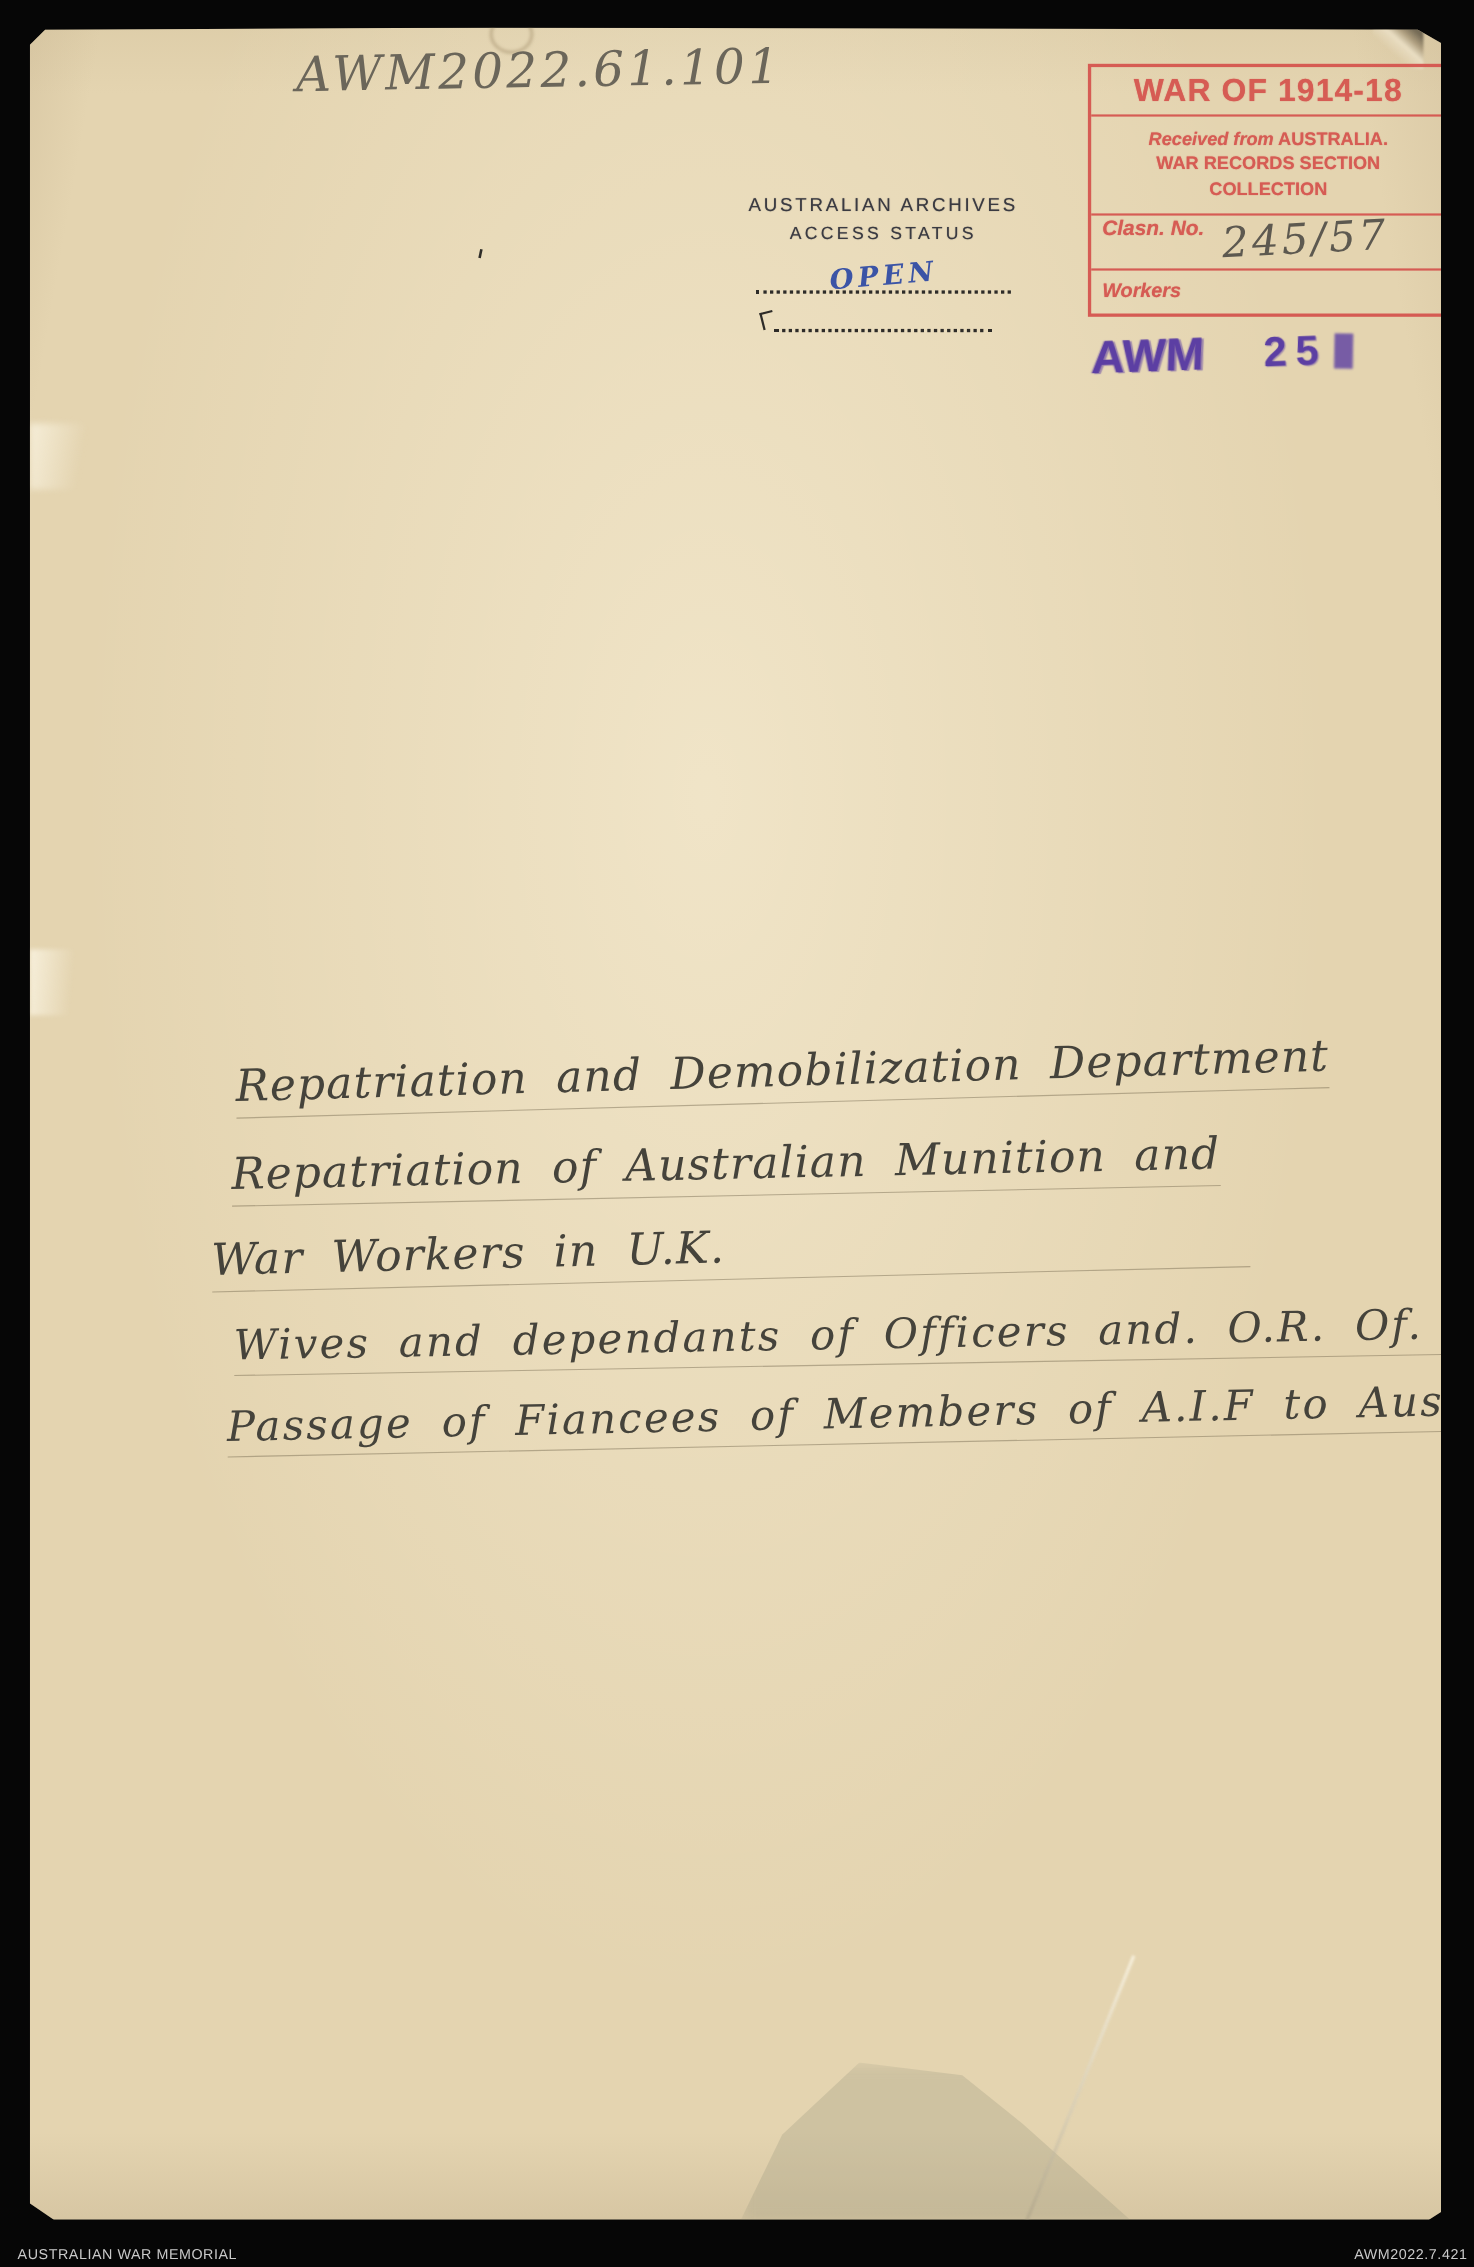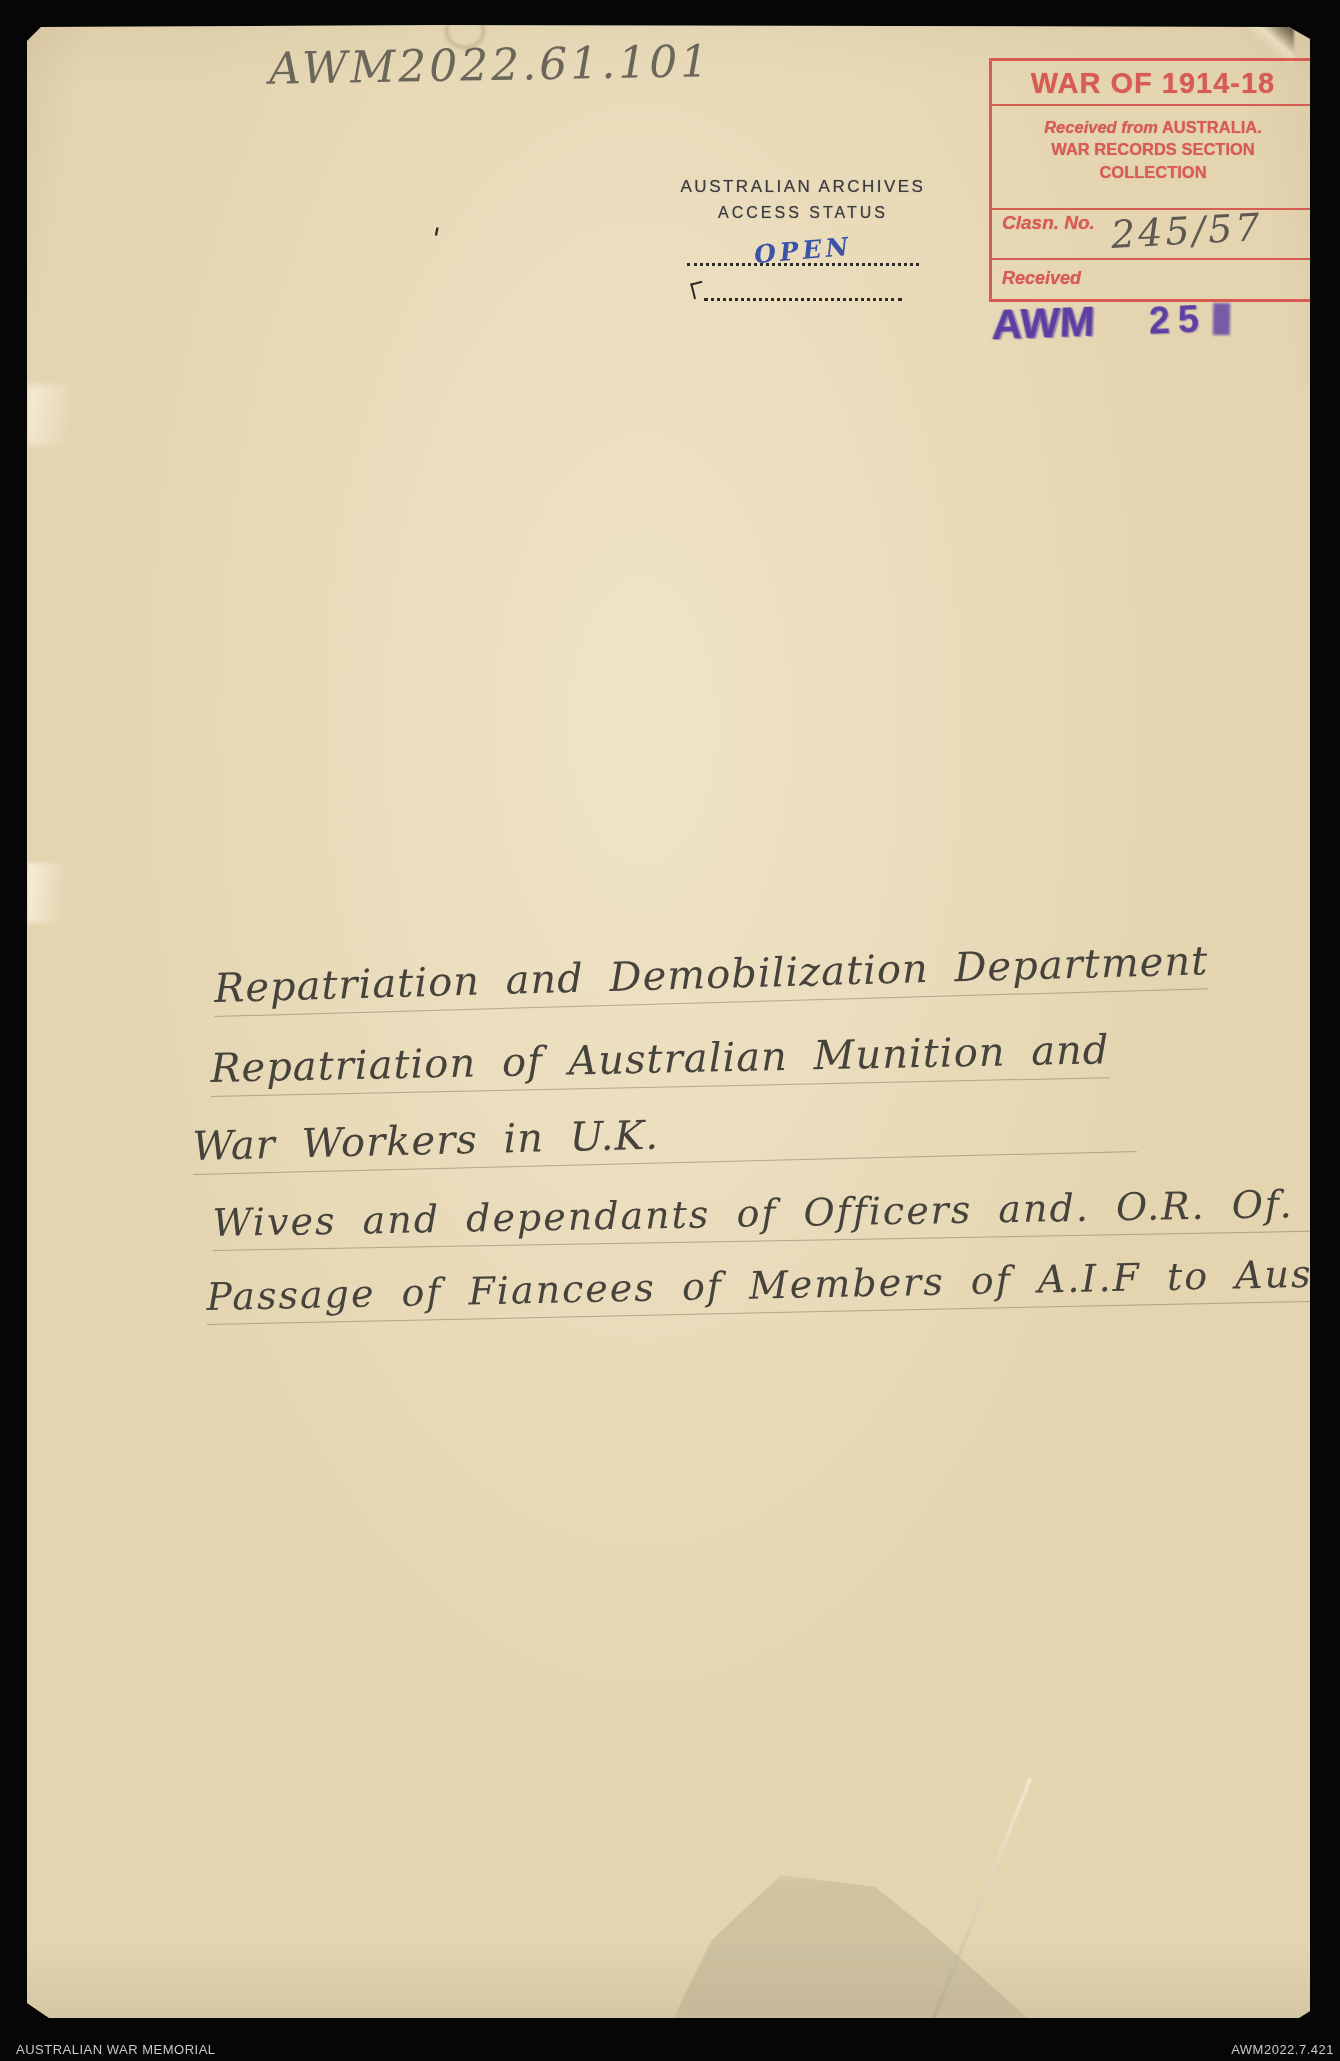--- a/index.html
+++ b/index.html
@@ -103,21 +103,21 @@
     opacity: 0.94;
     text-shadow: 0 0 1px rgba(213,84,78,0.75);
     margin-left: 38px;
   }
   .ws-title {
     padding: 6px 0 4px;
     font-size: 29px; font-weight: bold; letter-spacing: 1px;
     border-bottom: 2px solid #d5544e; white-space: nowrap;
   }
   .ws-received {
-    padding: 10px 4px 25px;
+    padding: 10px 4px 11px;
     border-bottom: 2px solid #d5544e;
     font-size: 16.5px; font-weight: bold; line-height: 1.35;
   }
   .ws-received .rl1 { font-style: italic; }
   .ws-clasn {
     display: flex; align-items: flex-start;
     padding: 2px 10px 0px; min-height: 46px;
     border-bottom: 2px solid #d5544e;
   }
   .ws-clasn-label { font-size: 19px; font-weight: bold; font-style: italic; white-space: nowrap; }
@@ -213,21 +213,21 @@
       <div class="ws-received">
         <span class="rl1">Received from</span>
         <span>AUSTRALIA.</span><br>
         <span>WAR RECORDS SECTION</span><br>
         <span>COLLECTION</span>
       </div>
       <div class="ws-clasn">
         <span class="ws-clasn-label">Clasn. No.</span>
         <span class="ws-clasn-value">245/57</span>
       </div>
-      <div class="ws-indexed">Received</div>
+      <div class="ws-indexed">Workers</div>
     </div>
 
     <div class="awm-stamp">
       <span class="awm-text">AWM</span>
       <span class="awm-num">25</span>
       <span class="awm-smudge"></span>
     </div>
 
     <div class="hw hw1">Repatriation and Demobilization Department</div>
     <div class="hw hw2">Repatriation of Australian Munition and</div>

